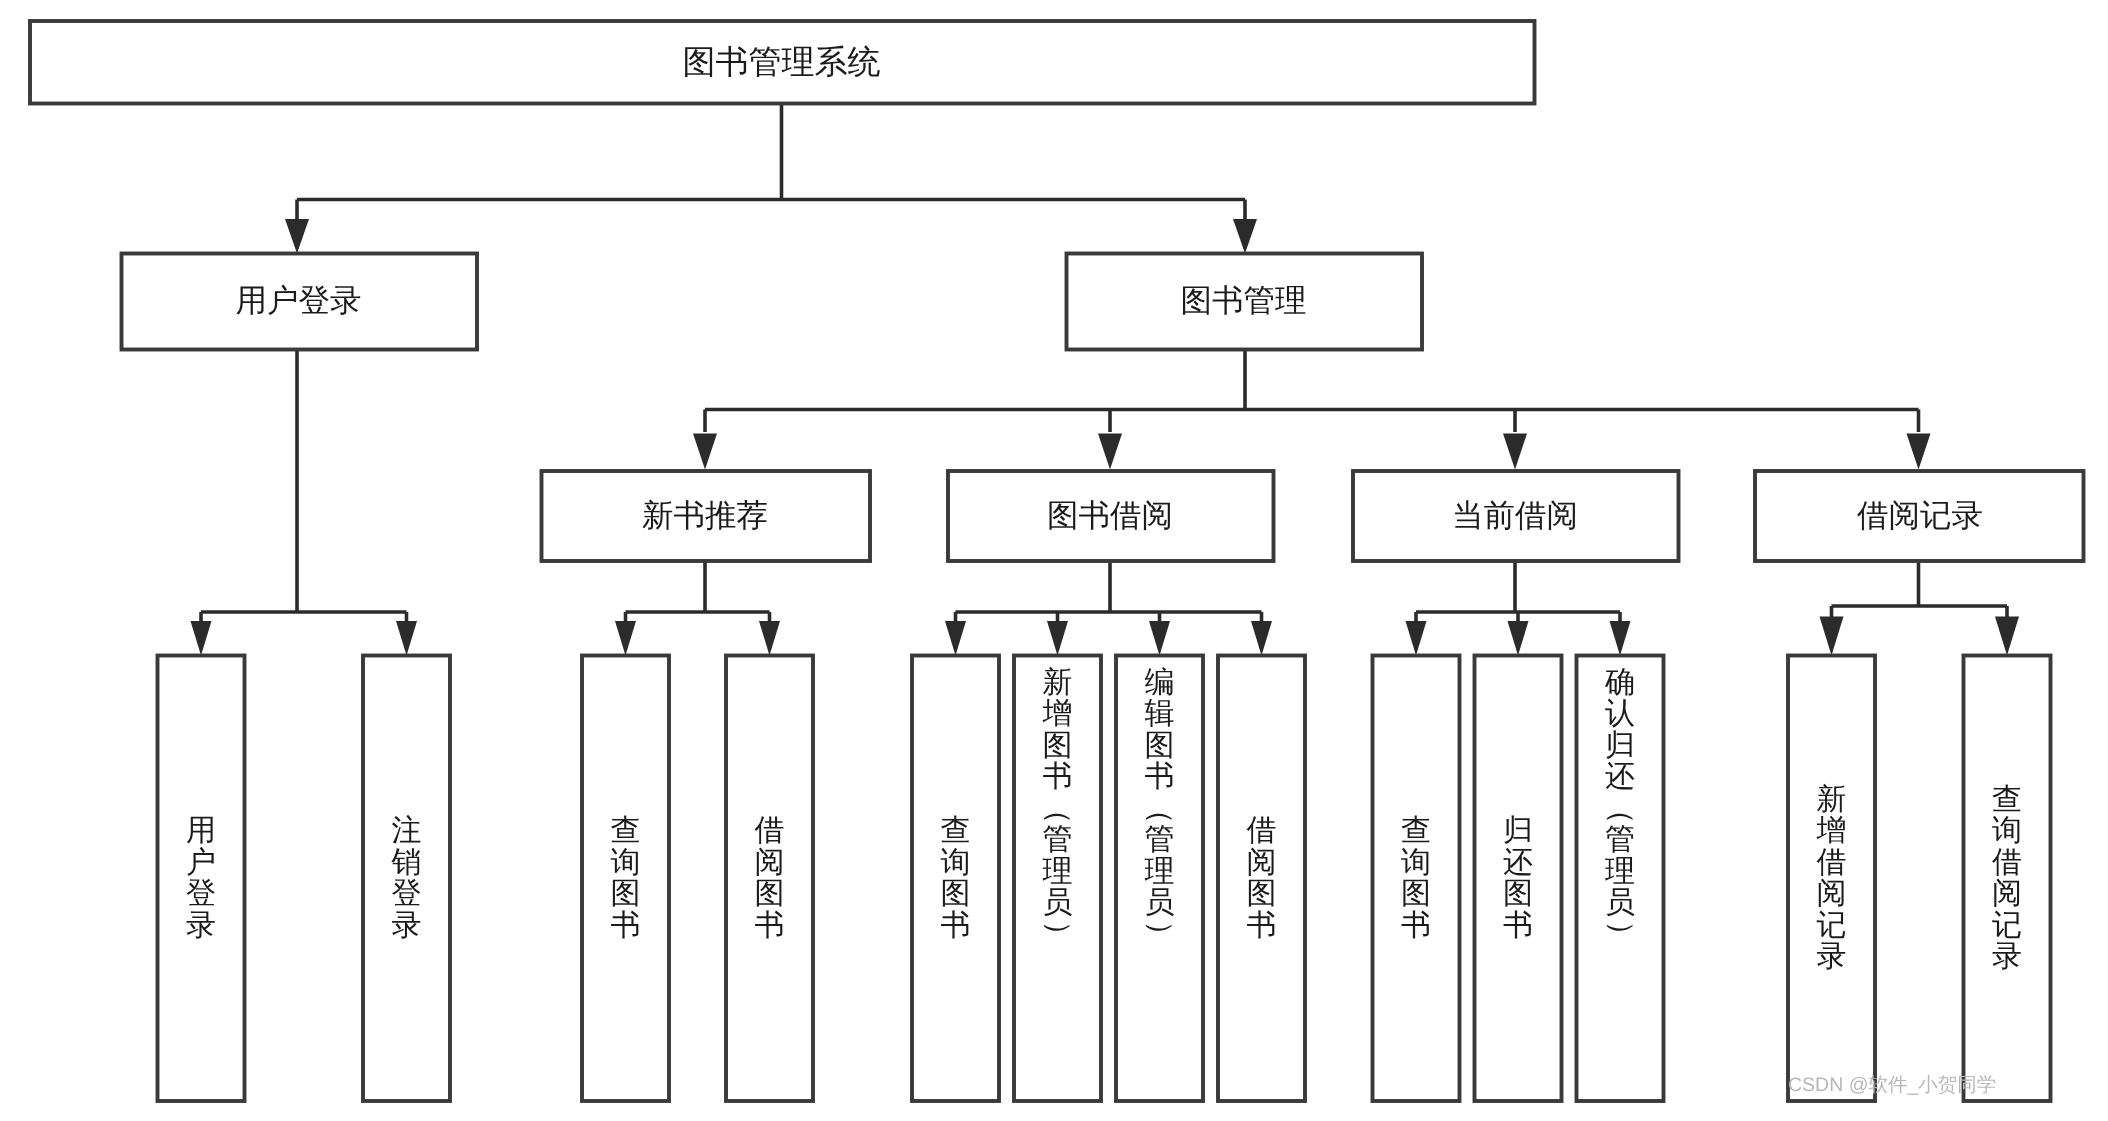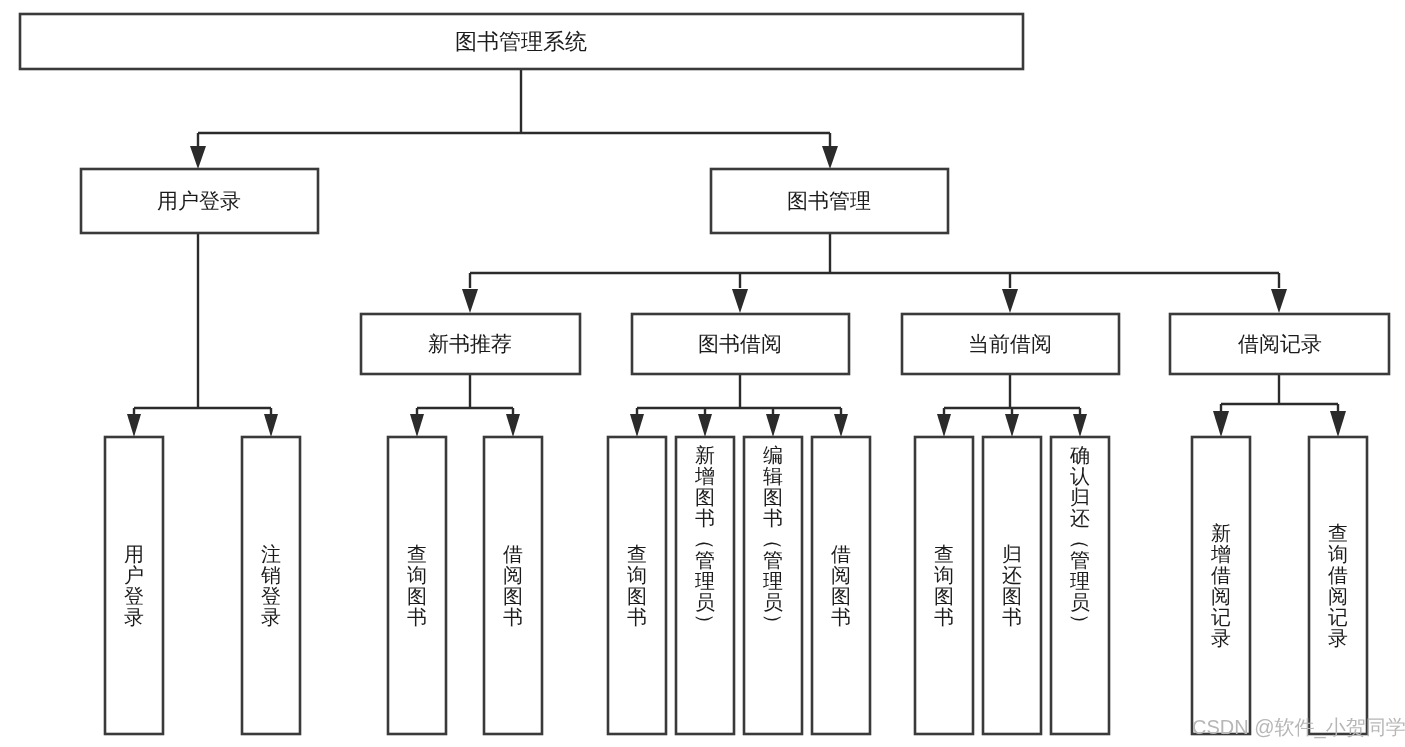--- a/index.html
+++ b/index.html
@@ -77,21 +77,21 @@
   }
   .leaf-label span.ch.paren {
     transform: rotate(90deg);
     height: 21px;
   }
   .watermark {
     position: absolute;
     left: 1192px;
     top: 714px;
     font-family: "Liberation Sans", "DejaVu Sans", sans-serif;
-    font-size: 20px;
+    font-size: 13px;
     color: #b7b7b7;
     white-space: nowrap;
   }
 </style>
 </head>
 <body>
 
 <div id="diagram-root">
 
   <svg class="flow" viewBox="0 0 1405 747">

